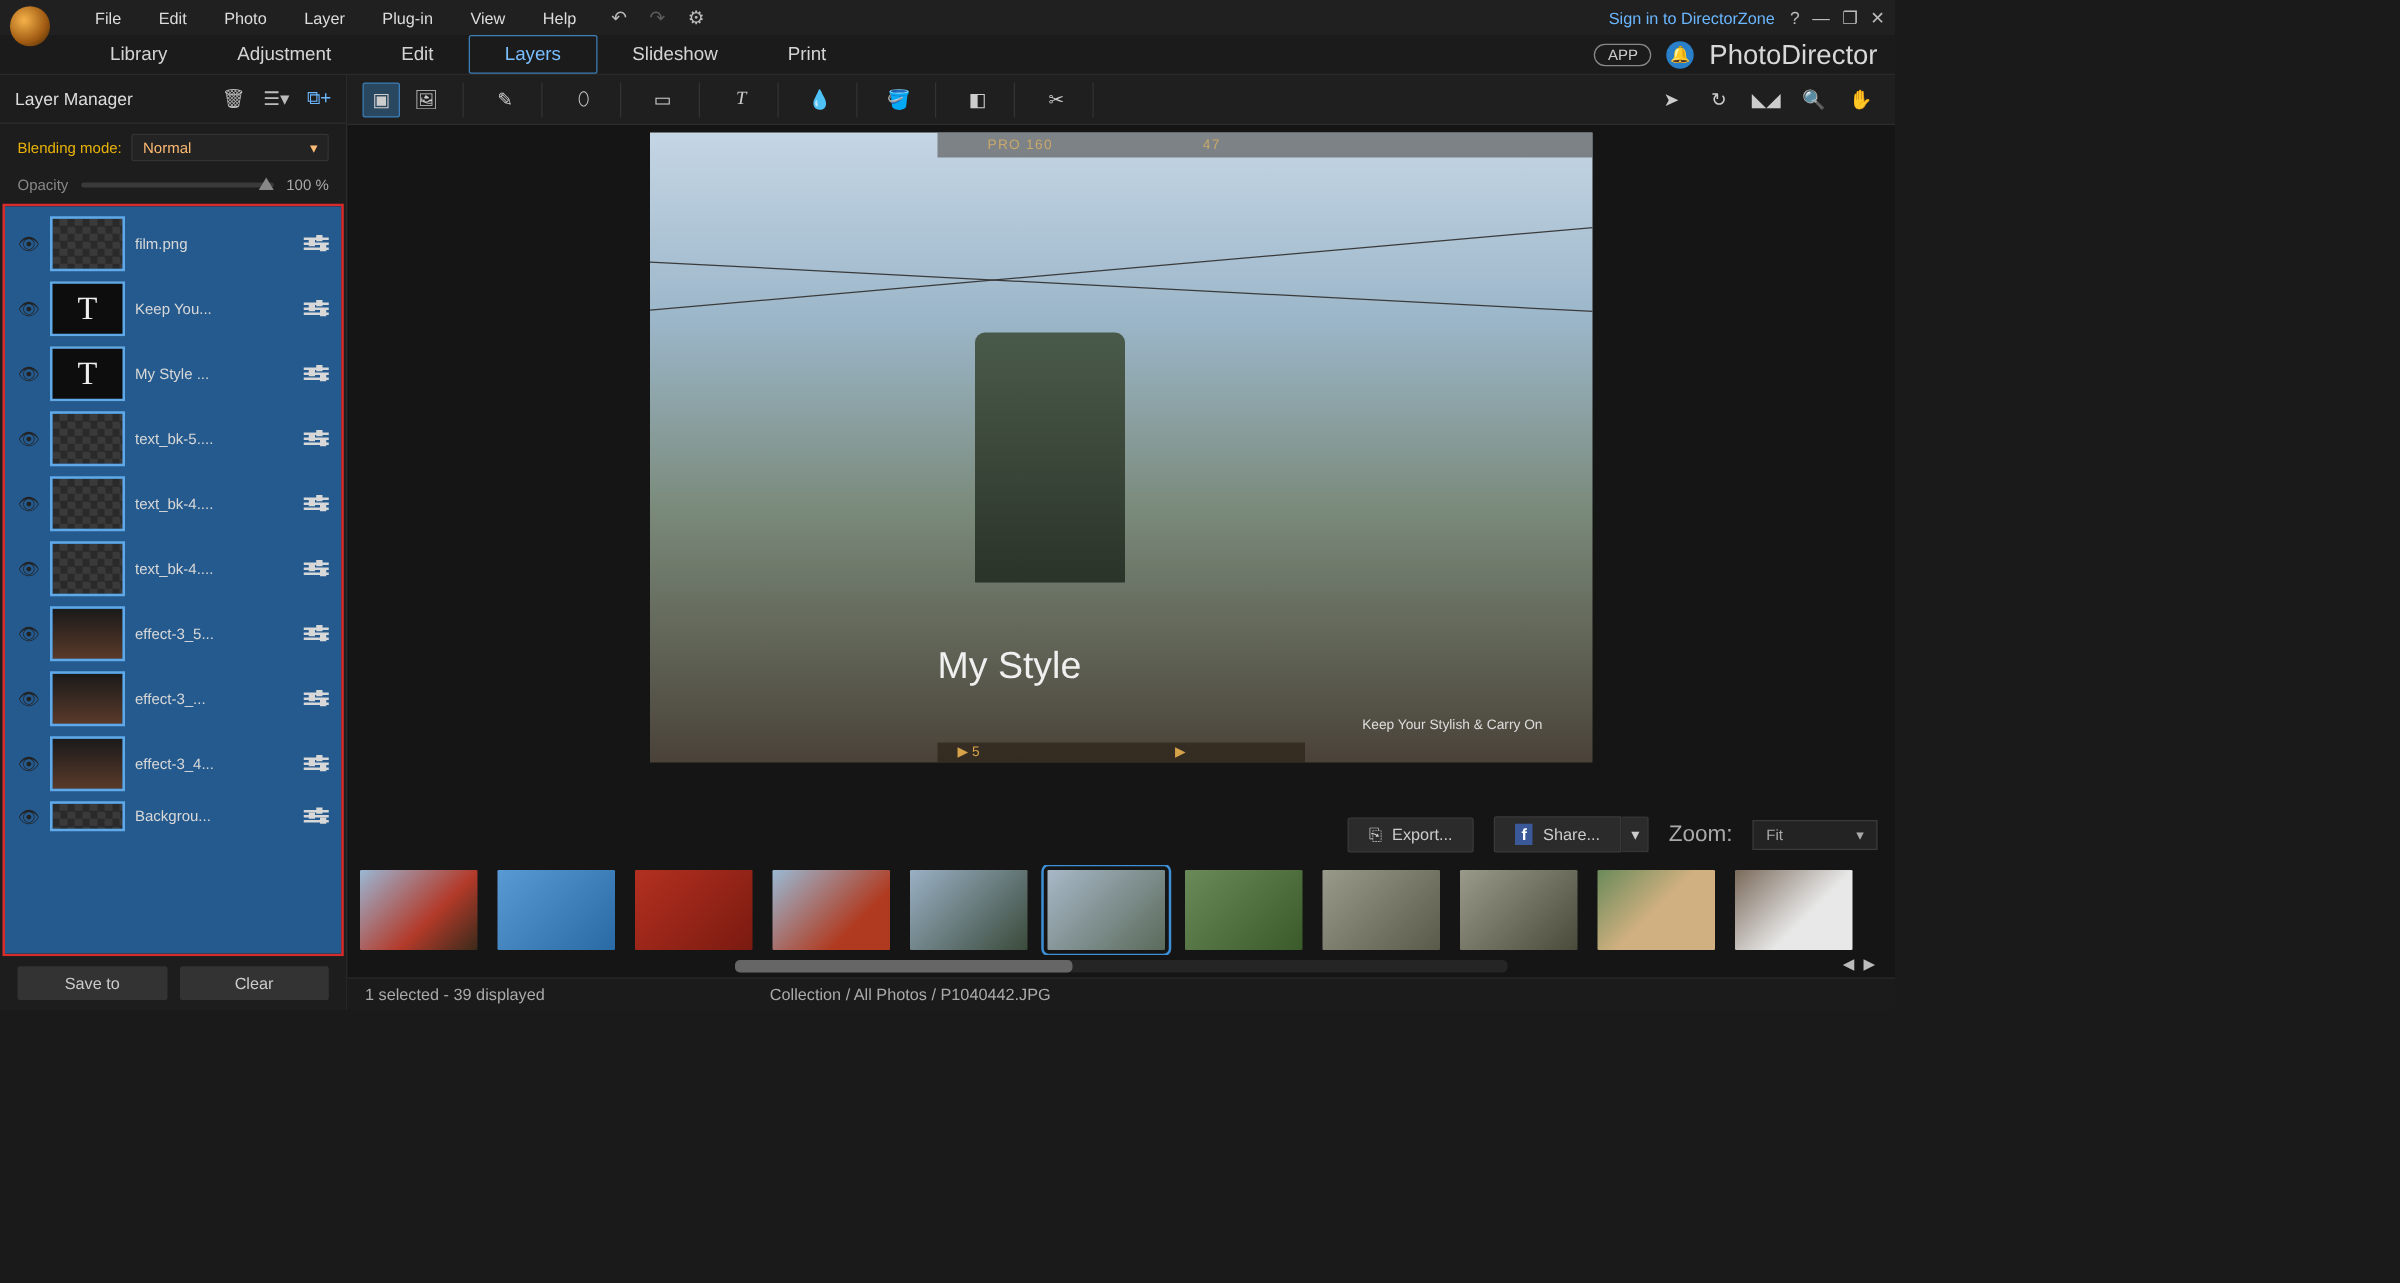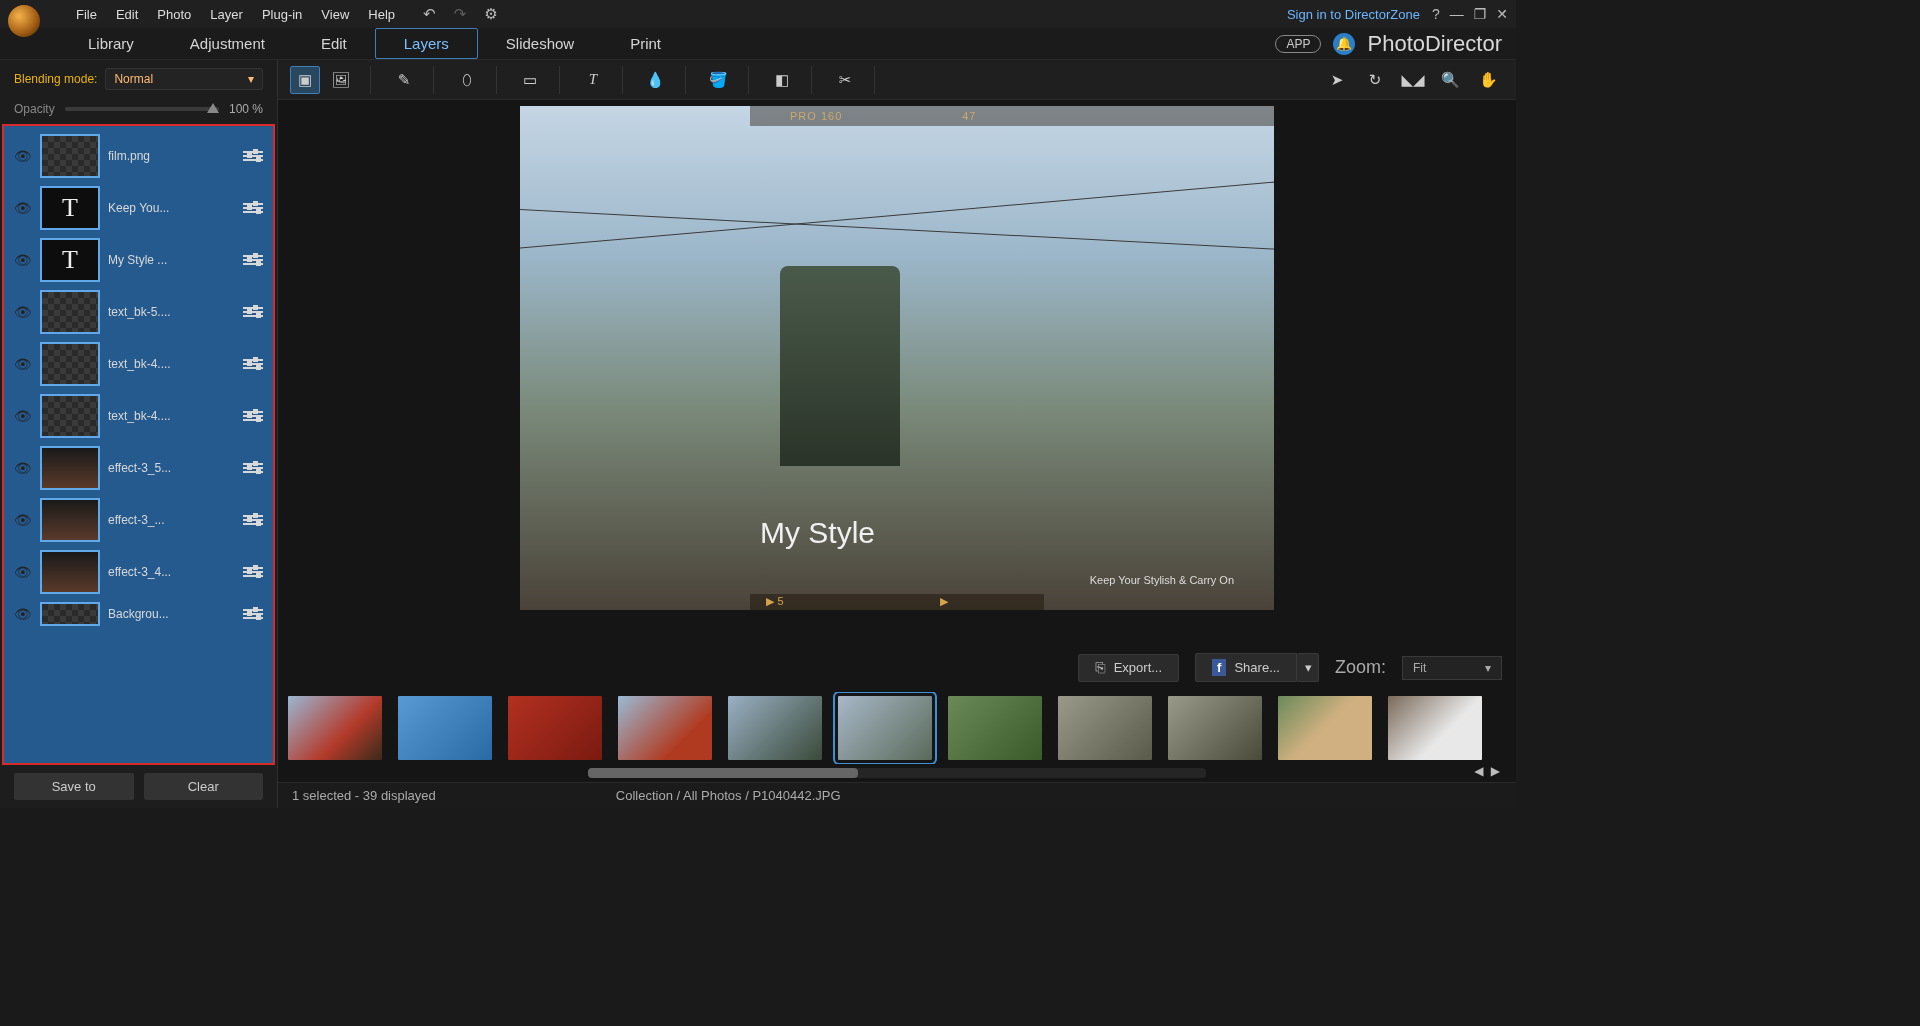--- a/index.html
+++ b/index.html
@@ -20,21 +20,21 @@
   padding: 0 8px;
   background: #202020;
 }
 .app-logo {
   width: 32px; height: 32px; border-radius: 50%;
   background: radial-gradient(circle at 35% 35%, #f5b24a, #a05a12 60%, #3a2405 100%);
   position: relative;
   margin-right: 24px;
   margin-top: 14px;
 }
-.menu-items { display: flex; gap: 19px; margin-left: 12px; }
+.menu-items { display: flex; gap: 30px; margin-left: 12px; }
 .menu-items span { color: #ddd; cursor: default; }
 .top-icons { display: flex; gap: 18px; margin-left: 28px; font-size: 15px; color:#bbb;}
 .top-right { margin-left: auto; display: flex; align-items: center; gap: 12px; }
 .signin { color:#6bb7ff; font-size: 13px; }
 .win-btns { display:flex; gap:10px; color:#bbb; font-size:14px;}
 .tabbar {
   height: 32px;
   display: flex;
   align-items: center;
   background: #1b1b1b;
@@ -99,21 +99,21 @@
   background:#1f1f1f; border-bottom:1px solid #2c2c2c;
 }
 .tb-group { display:flex; gap:6px; padding-right:14px; border-right:1px solid #333;}
 .tb-group:last-child { border-right:none;}
 .tb-btn { width:30px; height:28px; display:flex; align-items:center; justify-content:center; color:#ccc; border:1px solid transparent; border-radius:2px; font-size:15px;}
 .tb-btn.active { border:1px solid #3d7fb8; background:#2a4760;}
 .tb-right { margin-left:auto; display:flex; gap:8px;}
 .canvas-area { flex:1; display:flex; align-items:flex-start; justify-content:center; padding:6px 0 2px; overflow:hidden;}
 .canvas { width:754px; height:504px; background:linear-gradient(180deg, #c5d6e5 0%, #9bb6c9 30%, #7a8a7a 60%, #4a4238 100%); position:relative; overflow:hidden;}
 .canvas .film-header { position:absolute; top:0; left:230px; right:0; height:20px; background:rgba(40,30,20,0.45); color:#caa86a; font-size:11px; display:flex; gap:120px; align-items:center; padding-left:40px; letter-spacing:1px;}
-.canvas .my-style { position:absolute; left:240px; bottom:60px; color:#f0f0f0; font-size:30px; font-weight:300;}
+.canvas .my-style { position:absolute; left:230px; bottom:60px; color:#f0f0f0; font-size:30px; font-weight:300;}
 .canvas .keep-text { position:absolute; right:40px; bottom:24px; color:#ddd; font-size:11px;}
 .canvas .train { position:absolute; left:260px; top:160px; width:120px; height:200px; background:linear-gradient(#4a5a4a, #2a3428); border-top-left-radius:8px; border-top-right-radius:8px;}
 .canvas .wires { position:absolute; inset:0; pointer-events:none;}
 .canvas .wires::before, .canvas .wires::after { content:""; position:absolute; width:200%; height:1px; background:#3a3a3a; top:80px; left:-50px; transform:rotate(-5deg);}
 .canvas .wires::after { top:140px; transform:rotate(3deg);}
 .canvas .film-bottom { position:absolute; bottom:0; left:230px; right:230px; height:16px; background:rgba(30,20,10,0.5);}
 .canvas .arrow-l { position:absolute; bottom:2px; left:246px; color:#d6a24a; font-size:11px;}
 .canvas .arrow-r { position:absolute; bottom:2px; left:420px; color:#d6a24a; font-size:11px;}
 .below-canvas { padding:6px 14px 4px; display:flex; justify-content:flex-end; align-items:center; gap:16px;}
 .action-btn { background:#2b2b2b; border:1px solid #3a3a3a; color:#ccc; padding:5px 16px; font-size:13px; display:flex; align-items:center; gap:8px; border-radius:2px;}
@@ -179,20 +179,28 @@
   <div class="tab">Print</div>
   <div class="tab-right">
     <span class="app-pill">APP</span>
     <span class="bell">🔔</span>
     <span class="brand">PhotoDirector</span>
   </div>
 </div>
 
 <div class="main">
   <div class="sidebar">
+    <div class="lm-header">
+      <span class="title">Layer Manager</span>
+      <div class="tools">
+        <span>🗑</span>
+        <span>☰▾</span>
+        <span style="color:#6bb7ff">⧉+</span>
+      </div>
+    </div>
     <div class="blend-row">
       <span class="lbl">Blending mode:</span>
       <div class="blend-select">
         <span>Normal</span>
         <span>▾</span>
       </div>
     </div>
     <div class="opacity-row">
       <span class="lbl">Opacity</span>
       <div class="slider-track">

